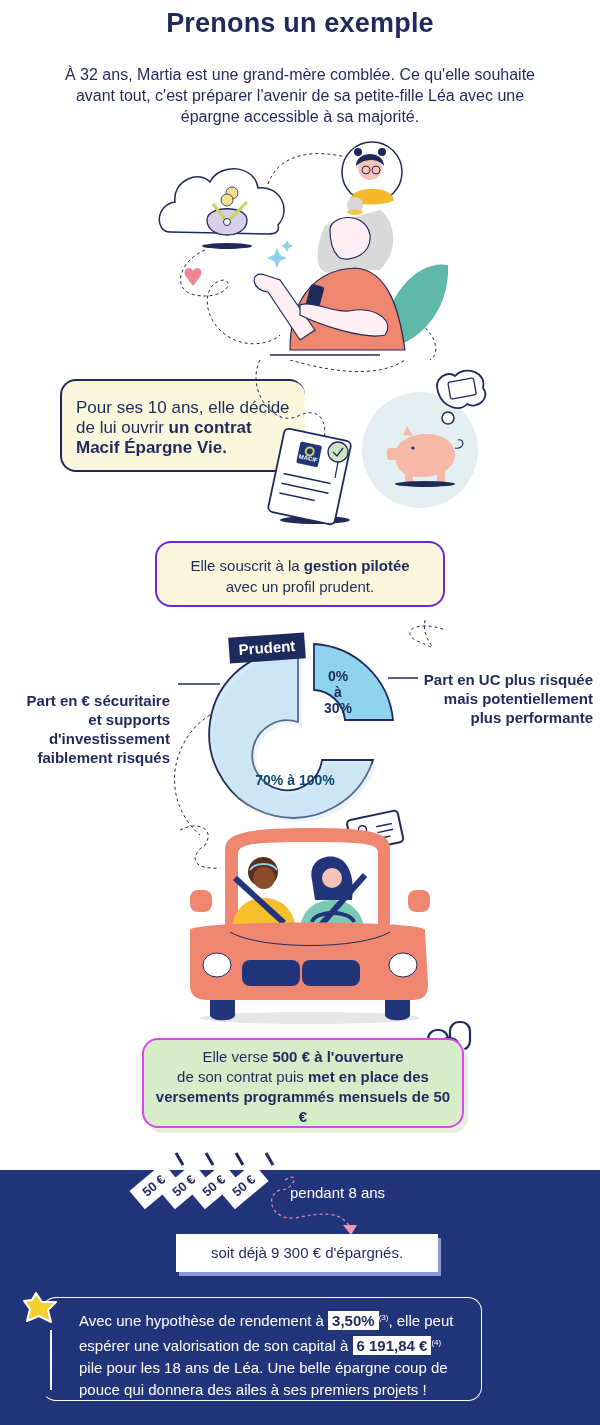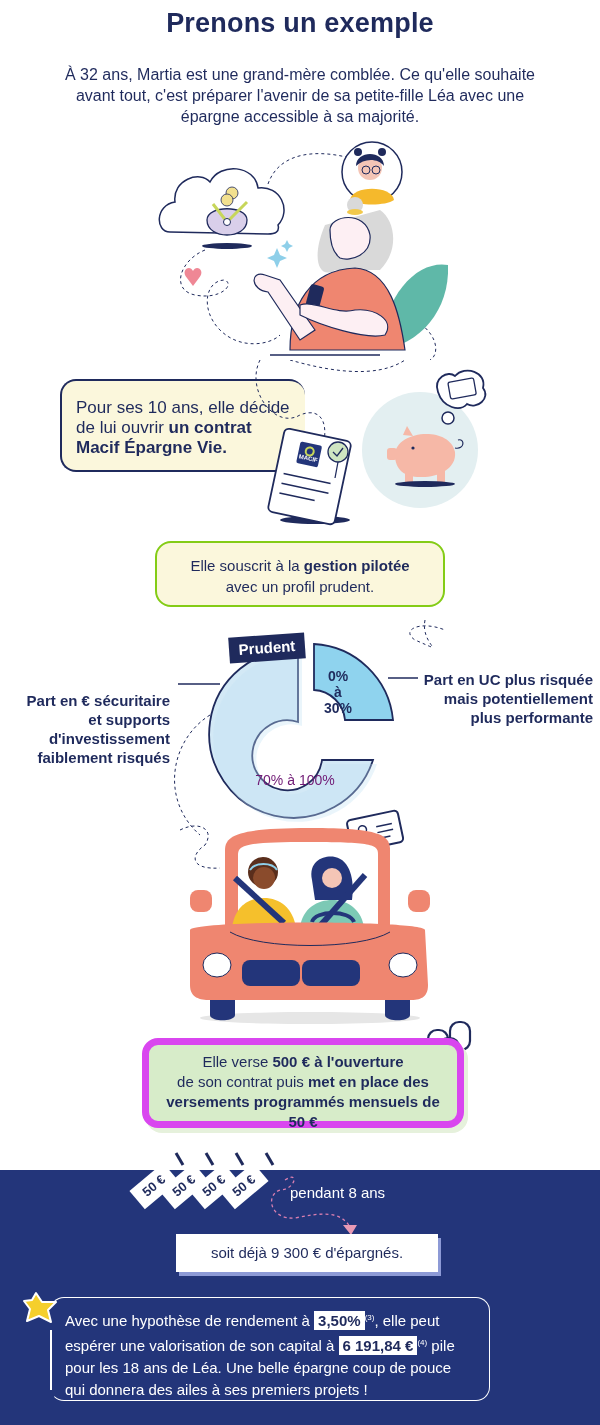--- a/index.html
+++ b/index.html
@@ -9,35 +9,35 @@
   b, .bold { font-weight: 700; }
 
   
   .title-wrap { left: 0; top: 8px; width: 600px; text-align: center; }
   .title { display: inline-block; position: relative; font-size: 27px; font-weight: 700; color: #1f2a5c; letter-spacing: 0.2px; padding: 0 6px; }
   .title-hl { position: absolute; left: 0; right: 0; bottom: 2px; height: 12px; background: #cfdc1f; z-index: -1; }
   .intro { left: 50px; top: 64px; width: 500px; text-align: center; font-size: 16px; line-height: 21px; color: #1f2a5c; }
 
   
   .callout1 { left: 60px; top: 379px; width: 245px; height: 93px; background: #fbf7dc; border: 2px solid #1f2a5c; border-radius: 16px; padding: 17px 14px; font-size: 17px; line-height: 20px; color: #1f2a5c; border-right: none; border-bottom-width: 2px; }
-  .callout2 { left: 155px; top: 541px; width: 290px; height: 66px; background: #fbf7dc; border: 2px solid #84cc16; border-radius: 16px; padding: 12px 10px; font-size: 15px; line-height: 21px; text-align: center; color: #1f2a5c; }
-  .callout3 { left: 142px; top: 1038px; width: 322px; height: 90px; background: #d7ecc9; border: 7px solid #d946ef; border-radius: 16px; padding: 7px 10px; font-size: 15px; line-height: 20px; text-align: center; color: #1f2a5c; box-shadow: 4px 5px 0 #e6f1dc; }
+  .callout2 { left: 155px; top: 541px; width: 290px; height: 66px; background: #fbf7dc; border: 2px solid #6d28d9; border-radius: 16px; padding: 12px 10px; font-size: 15px; line-height: 21px; text-align: center; color: #1f2a5c; }
+  .callout3 { left: 142px; top: 1038px; width: 322px; height: 90px; background: #d7ecc9; border: 2px solid #d946ef; border-radius: 16px; padding: 7px 10px; font-size: 15px; line-height: 20px; text-align: center; color: #1f2a5c; box-shadow: 4px 5px 0 #e6f1dc; }
 
   
   .label-left { left: 20px; top: 675px; width: 150px; text-align: right; font-size: 15px; line-height: 19px; font-weight: 700; color: #1f2a5c; margin-top: 16px; }
   .label-right { left: 423px; top: 670px; width: 170px; text-align: right; font-size: 15px; line-height: 19px; font-weight: 700; color: #1f2a5c; }
   .prudent-tag { left: 229px; top: 635px; width: 76px; height: 26px; background: #1f2a5c; color: #fff; font-weight: 700; font-size: 15px; text-align: center; line-height: 26px; transform: rotate(-4deg); }
   .pct-small { left: 318px; top: 668px; width: 40px; text-align: center; font-size: 14px; line-height: 16px; font-weight: 700; color: #1f2a5c; }
-  .pct-big { left: 240px; top: 772px; width: 110px; text-align: center; font-size: 14px; font-weight: 400; color: #701a75; }
+  .pct-big { left: 240px; top: 772px; width: 110px; text-align: center; font-size: 14px; font-weight: 700; color: #0c4a6e; }
 
   
   .band { left: 0; top: 1170px; width: 600px; height: 255px; background: #23357a; }
   .pendant { left: 290px; top: 1184px; font-size: 15px; color: #ffffff; }
   .total-box { left: 176px; top: 1234px; width: 262px; height: 38px; background: #ffffff; box-shadow: 3px 4px 0 #8d9ad6; font-size: 15px; text-align: center; line-height: 38px; color: #1f2a5c; }
-  .final-box { left: 50px; top: 1297px; width: 440px; height: 104px; border: 1.5px solid #ffffff; border-radius: 14px; border-left-color: transparent; padding: 9px 18px 0 14px; font-size: 15px; line-height: 22px; color: #ffffff; }
+  .final-box { left: 42px; top: 1297px; width: 440px; height: 104px; border: 1.5px solid #ffffff; border-radius: 14px; border-left-color: transparent; padding: 9px 18px 0 36px; font-size: 15px; line-height: 22px; color: #ffffff; }
   .final-box-line { left: 50px; top: 1330px; width: 1.5px; height: 60px; background: #fff; }
   .hl { background: #ffffff; color: #1f2a5c; font-weight: 700; padding: 1px 4px; }
   sup { font-size: 8px; vertical-align: super; }
 
   .bill { width: 44px; height: 24px; background: #fff; color: #1f2a5c; font-weight: 700; font-size: 13px; text-align: center; line-height: 24px; transform: rotate(-40deg); }
   .bill-clip { width: 3px; height: 14px; background: #1f2a5c; transform: rotate(-30deg); }
 </style>
 </head>
 <body>
 

